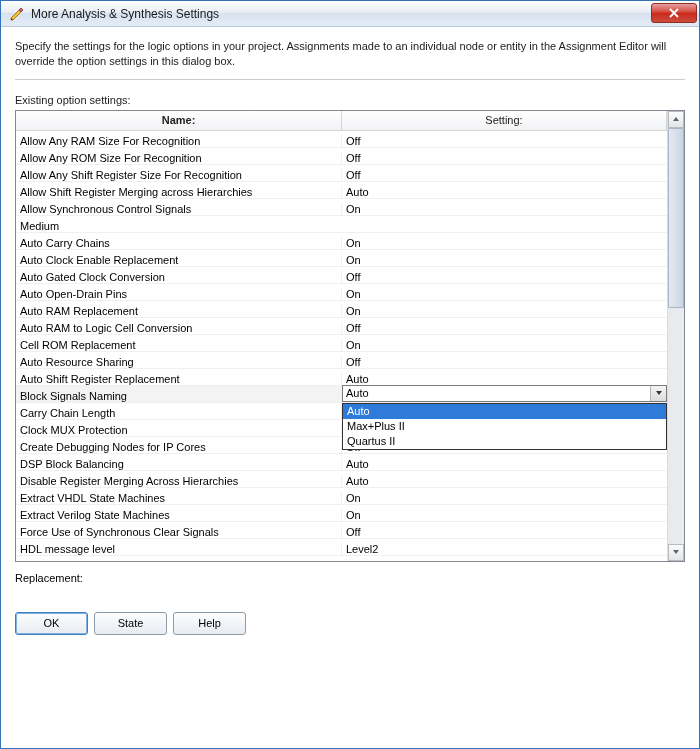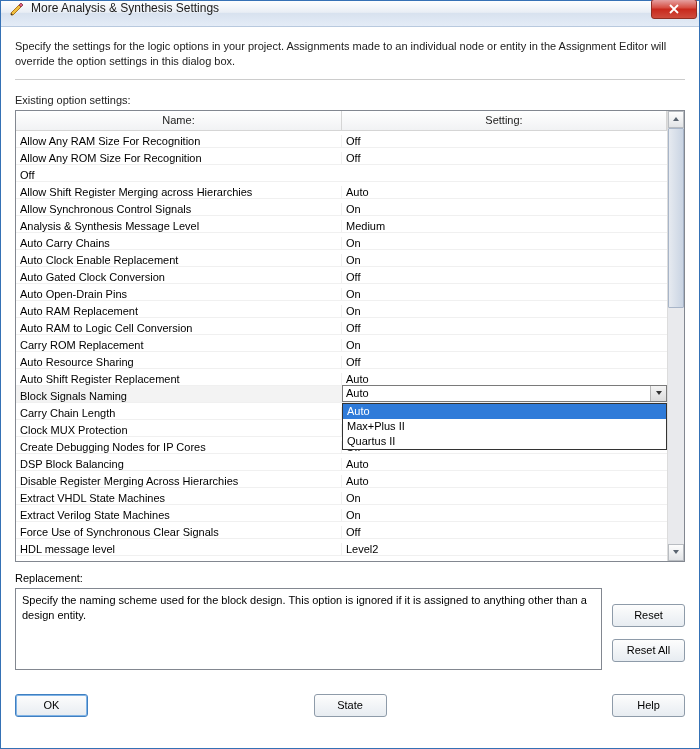--- a/index.html
+++ b/index.html
@@ -1,37 +1,37 @@
 <!DOCTYPE html>
 <html><head>
 <meta charset="utf-8">
 <style>
 * { box-sizing: border-box; margin: 0; padding: 0; font-family: "Segoe UI", Tahoma, sans-serif; }
 body { background: linear-gradient(#2a6db5, #4a8bd0); width: 700px; height: 749px; overflow: hidden; }
 
 .window { width: 700px; height: 749px; background: #fff; border: 1px solid #3571b5; position: relative; display: flex; flex-direction: column; }
 
-.titlebar { height: 26px; background: linear-gradient(#fdfefe, #e9eef5 45%, #d8e2ef 50%, #e4ecf7); display: flex; padding: 0 2px 0 8px; border-bottom: 1px solid #b8c9de; }
+.titlebar { height: 26px; background: linear-gradient(#fdfefe, #e9eef5 45%, #d8e2ef 50%, #e4ecf7); display: flex; align-items: center; padding: 0 2px 0 8px; border-bottom: 1px solid #b8c9de; }
 .titlebar .icon { width: 16px; height: 16px; margin-right: 6px; display: flex; align-items: center; justify-content: center; }
 .titlebar .title { font-size: 12px; color: #1a1a1a; flex: 1; }
 .titlebar .close-btn { width: 46px; height: 20px; background: linear-gradient(#e5a0a0, #d54a3e 45%, #c8281c 50%, #cf4c3d); border: 1px solid #8f2e23; border-radius: 3px; display: flex; align-items: center; justify-content: center; color: #fff; font-weight: bold; cursor: pointer; margin-top: -2px; }
 .titlebar .close-btn svg { width: 10px; height: 10px; }
 
 .content { flex: 1; padding: 12px 14px 14px 14px; display: flex; flex-direction: column; background: #fff; }
 
 .instruction { font-size: 11px; color: #222; line-height: 1.35; margin-bottom: 2px; }
 .hr { border: none; border-top: 1px solid #ccc; margin: 8px 0 14px 0; }
 
 .section-label { font-size: 11px; color: #222; margin-bottom: 4px; }
 
 .grid-wrap { border: 1px solid #828790; position: relative; height: 452px; display: flex; }
 .grid-inner { flex: 1; display: flex; flex-direction: column; overflow: hidden; }
 .grid-header { display: flex; height: 20px; background: linear-gradient(#fff, #f1f2f4); border-bottom: 1px solid #d5d5d5; }
 .grid-header .hcell { font-size: 11px; color: #222; display: flex; align-items: center; justify-content: center; border-right: 1px solid #d5d5d5; }
-.hcell.name { width: 326px; }
+.hcell.name { width: 326px; font-weight: bold; }
 .hcell.setting { flex: 1; }
 
 .grid-body { flex: 1; overflow: hidden; position: relative; }
 .row { display: flex; height: 17px; align-items: flex-end; font-size: 11px; color: #000; border-bottom: 1px solid #f0f0f0; }
 .row .cell-name { width: 326px; padding-left: 4px; border-right: 1px solid #f0f0f0; white-space: nowrap; }
 .row .cell-setting { flex: 1; padding-left: 4px; white-space: nowrap; }
 .row.active { background: #f3f3f3; }
 .row.active .cell-setting { padding: 0; position: relative; }
 
 .combo { height: 17px; border: 1px solid #7a7a7a; background: #fff; display: flex; align-items: center; position: relative; width: 100%; }
@@ -50,21 +50,21 @@
 .vscroll .thumb { position: absolute; top: 0; left: 0; right: 0; height: 180px; background: linear-gradient(90deg, #e6eaf0, #c9d4e3); border: 1px solid #a8b5c8; border-radius: 1px; }
 
 .desc-label { font-size: 11px; margin: 10px 0 4px 0; }
 .desc-area { display: flex; gap: 10px; }
 .desc-box { flex: 1; border: 1px solid #828790; height: 82px; padding: 4px 6px; font-size: 11px; background: #fff; line-height: 1.35; }
 .side-buttons { display: flex; flex-direction: column; gap: 12px; width: 73px; justify-content: flex-start; padding-top: 16px; }
 
 .btn { height: 23px; border: 1px solid #8e9ba9; border-radius: 3px; background: linear-gradient(#fdfdfd, #e7ecf1); font-size: 11px; color: #000; display: flex; align-items: center; justify-content: center; cursor: pointer; padding: 0 10px; min-width: 73px; }
 .btn.default { border-color: #3f7fc1; box-shadow: 0 0 0 1px #7fb3e6 inset; }
 
-.footer { display: flex; justify-content: space-between; gap: 20px; padding-top: 24px; }
+.footer { display: flex; justify-content: flex-start; gap: 6px; padding-top: 24px; }
 
 .pencil-icon { width: 16px; height: 16px; }
 </style>
 </head>
 <body>
 
 <div class="window">
 
   <div class="titlebar">
     <span class="icon">
@@ -97,32 +97,32 @@
         <div class="grid-body" id="grid-body">
             <div class="row">
               <div class="cell-name">Allow Any RAM Size For Recognition</div>
               <div class="cell-setting">Off</div>
             </div>
             <div class="row">
               <div class="cell-name">Allow Any ROM Size For Recognition</div>
               <div class="cell-setting">Off</div>
             </div>
             <div class="row">
+              <div class="cell-name">Allow Any Shift Register Size For Recognition</div>
               <div class="cell-setting">Off</div>
             </div>
             <div class="row">
               <div class="cell-name">Allow Shift Register Merging across Hierarchies</div>
               <div class="cell-setting">Auto</div>
             </div>
             <div class="row">
               <div class="cell-name">Allow Synchronous Control Signals</div>
               <div class="cell-setting">On</div>
             </div>
             <div class="row">
-              <div class="cell-name">Analysis &amp; Synthesis Message Level</div>
               <div class="cell-setting">Medium</div>
             </div>
             <div class="row">
               <div class="cell-name">Auto Carry Chains</div>
               <div class="cell-setting">On</div>
             </div>
             <div class="row">
               <div class="cell-name">Auto Clock Enable Replacement</div>
               <div class="cell-setting">On</div>
             </div>
@@ -136,21 +136,21 @@
             </div>
             <div class="row">
               <div class="cell-name">Auto RAM Replacement</div>
               <div class="cell-setting">On</div>
             </div>
             <div class="row">
               <div class="cell-name">Auto RAM to Logic Cell Conversion</div>
               <div class="cell-setting">Off</div>
             </div>
             <div class="row">
-              <div class="cell-name">Carry ROM Replacement</div>
+              <div class="cell-name">Cell ROM Replacement</div>
               <div class="cell-setting">On</div>
             </div>
             <div class="row">
               <div class="cell-name">Auto Resource Sharing</div>
               <div class="cell-setting">Off</div>
             </div>
             <div class="row">
               <div class="cell-name">Auto Shift Register Replacement</div>
               <div class="cell-setting">Auto</div>
             </div>
@@ -221,27 +221,20 @@
         </div>
         <div class="arrow">
           <svg viewBox="0 0 8 6">
               <path d="M4 5 L1 1 L7 1 Z" fill="#5a6470"></path>
             </svg>
         </div>
       </div>
     </div>
 
     <div class="desc-label">Replacement:</div>
-    <div class="desc-area">
-      <div class="desc-box">Specify the naming scheme used for the block design. This option is ignored if it is assigned to anything other than a design entity.</div>
-      <div class="side-buttons">
-        <div class="btn">Reset</div>
-        <div class="btn">Reset All</div>
-      </div>
-    </div>
 
     <div class="footer">
       <div class="btn default">OK</div>
       <div class="btn">State</div>
       <div class="btn">Help</div>
     </div>
   </div>
 
 </div>
 

